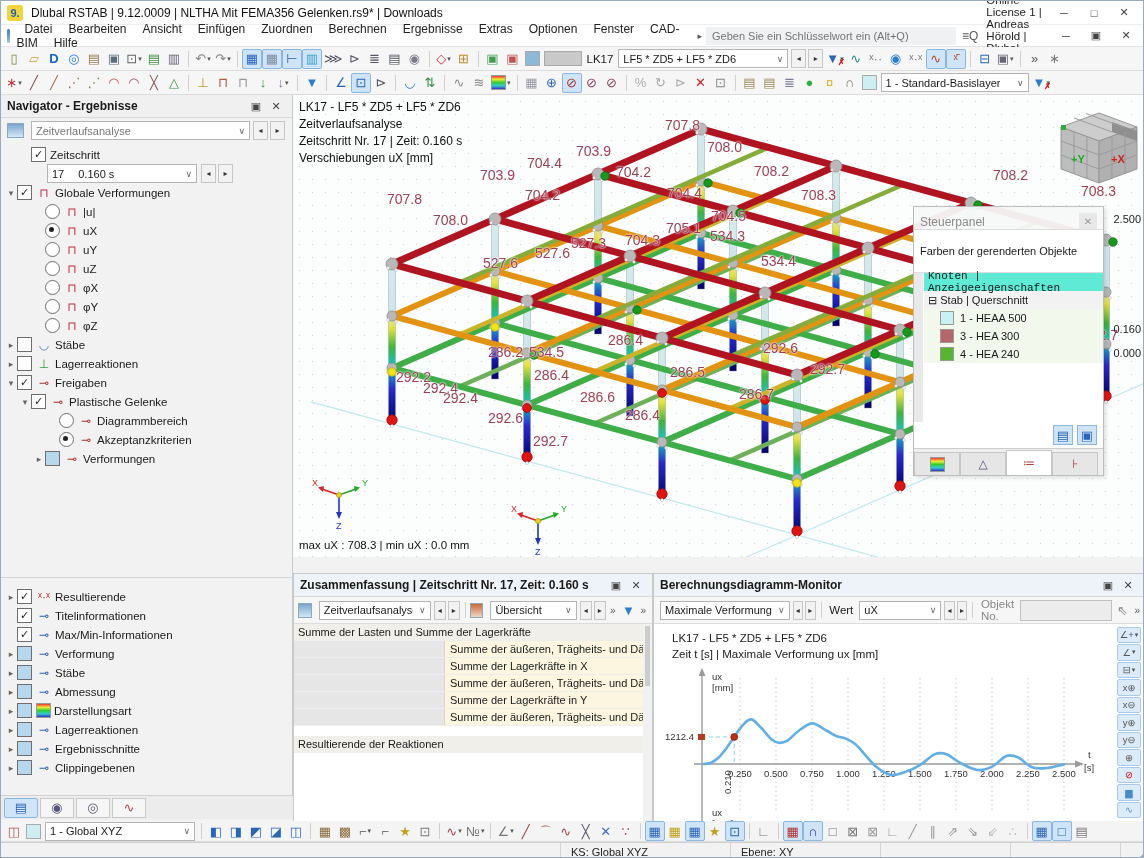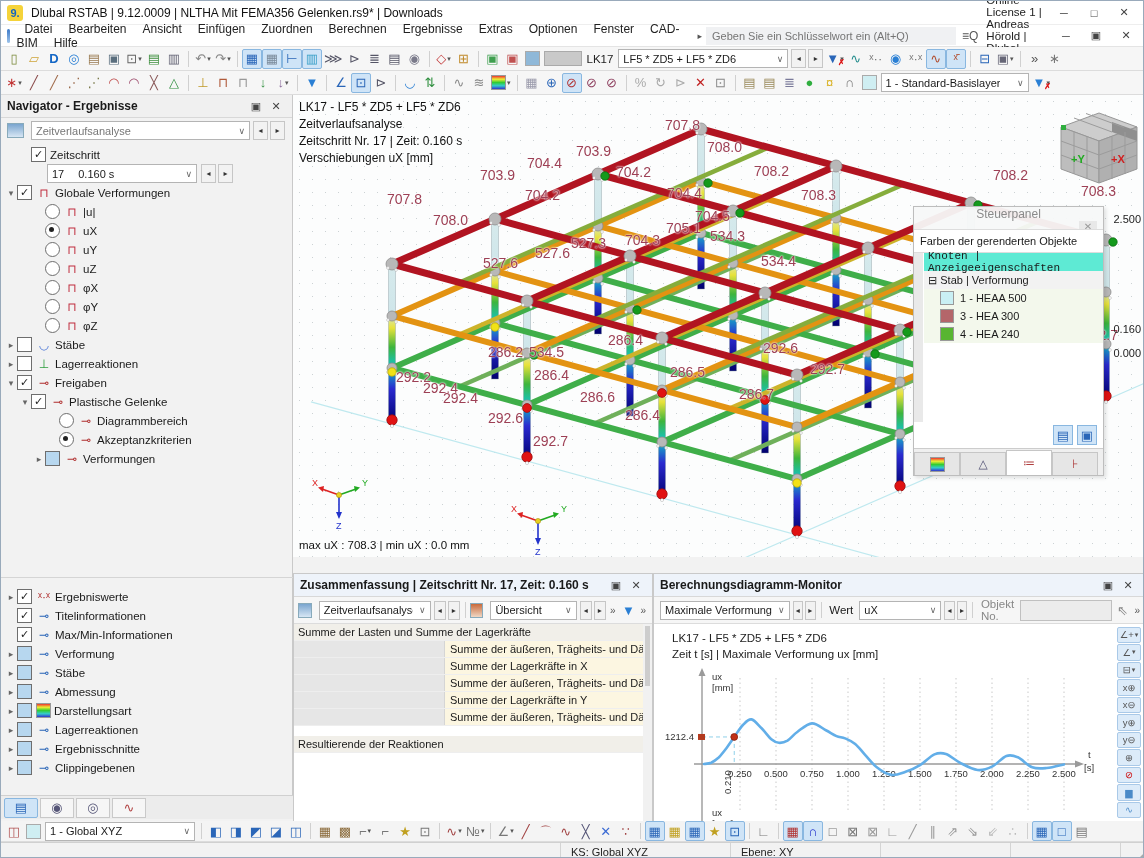--- a/index.html
+++ b/index.html
@@ -86,25 +86,25 @@
   #ann{position:absolute;left:0;top:0;width:852px;height:462px;z-index:2;pointer-events:none;}
   #ann span{position:absolute;font-size:14px;color:#9d4055;text-shadow:0 0 2px #fff,0 0 2px #fff;white-space:nowrap;}
   #vp-maxmin{position:absolute;left:6px;bottom:6px;font-size:11.5px;color:#111;z-index:3;}
   #vp-scale{position:absolute;right:4px;top:0;height:100%;z-index:4;font-size:11px;color:#222;}
   #vp-scale div{position:absolute;right:0;}
   #viewcube{position:absolute;left:758px;top:10px;z-index:4;}
   
   #steuerpanel{position:absolute;left:620px;top:111px;width:189px;height:268px;z-index:5;
     background:rgba(247,248,248,0.95);border:1px solid #bdbdbd;box-shadow:2px 2px 4px rgba(0,0,0,0.12);
     display:flex;flex-direction:column;font-size:11px;}
-  #sp-title{height:22px;display:flex;align-items:center;color:#8a8a8a;font-size:12px;padding:0 6px;flex-direction:column;}
+  #sp-title{height:22px;display:flex;align-items:flex-end;color:#8a8a8a;font-size:12px;padding:0 6px;}
   #sp-close{margin-left:auto;width:18px;height:16px;background:#e8e8e8;color:#999;
     display:flex;align-items:center;justify-content:center;font-size:10px;}
   #sp-sub{height:22px;background:#fff;border-top:1px solid #ddd;border-bottom:1px solid #ddd;
-    display:flex;align-items:center;padding:0 6px;}
+    display:flex;align-items:center;padding:10px 6px;}
   #sp-list{flex:1;background:#fff;position:relative;padding-left:10px;}
   #sp-scroll{position:absolute;left:0;top:0;bottom:0;width:9px;background:#e9e9e9;}
   .sp-row{height:18px;display:flex;align-items:center;padding:0 4px;}
   .sp-row.hdr{background:#5eead4;font-family:Liberation Mono, monospace;}
   .sp-row.grp{background:#f2f2f2;}
   .sp-row.item{background:#f3f8ec;padding-left:16px;}
   .sp-sw{width:12px;height:12px;border:1px solid #999;margin-right:6px;flex:none;}
   #sp-btns{height:26px;display:flex;justify-content:flex-end;align-items:center;padding:0 6px;background:#fff;}
   #sp-btns .tbtn{background:#cfe4f7;border:1px solid #89b7e0;margin-left:4px;}
   #sp-tabs{height:26px;border-top:1px solid #ccc;display:flex;align-items:flex-end;background:#efefef;}
@@ -589,21 +589,21 @@
           <span class="ticon" style="color: rgb(176, 48, 48);">⊸</span>
           <span class="tlbl">Verformungen</span>
         </div>
       </div>
     <div id="nav-split"></div>
     <div id="nav-tree-lower">
         <div class="trow" style="padding-left: 4px;">
           <span class="exp">▸</span>
           <span class="cb on">✓</span>
           <span class="ticon" style="color: rgb(176, 48, 48);">ˣ·ˣ</span>
-          <span class="tlbl">Ergebniswerte</span>
+          <span class="tlbl">Resultierende</span>
         </div>
         <div class="trow" style="padding-left: 4px;">
           <span class="exp"></span>
           <span class="cb on">✓</span>
           <span class="ticon" style="color: rgb(42, 102, 184);">⊸</span>
           <span class="tlbl">Titelinformationen</span>
         </div>
         <div class="trow" style="padding-left: 4px;">
           <span class="exp"></span>
           <span class="cb on">✓</span>
@@ -941,21 +941,21 @@
         <span style="left: 94px; top: 96px;">707.8</span>
         <span style="left: 232px; top: 92px;">704.2</span>
         <span style="left: 140px; top: 117px;">708.0</span>
         <span style="left: 461px; top: 68px;">708.2</span>
         <span style="left: 374px; top: 90px;">704.4</span>
         <span style="left: 700px; top: 72px;">708.2</span>
         <span style="left: 788px; top: 88px;">708.3</span>
         <span style="left: 508px; top: 92px;">708.3</span>
         <span style="left: 332px; top: 137px;">704.3</span>
         <span style="left: 373px; top: 125px;">705.1</span>
-        <span style="left: 402px; top: 113px;">704.5</span>
+        <span style="left: 418px; top: 113px;">704.5</span>
         <span style="left: 417px; top: 133px;">534.3</span>
         <span style="left: 468px; top: 158px;">534.4</span>
         <span style="left: 744px; top: 164px;">534.4</span>
         <span style="left: 278px; top: 140px;">527.3</span>
         <span style="left: 242px; top: 150px;">527.6</span>
         <span style="left: 190px; top: 160px;">527.6</span>
         <span style="left: 236px; top: 249px;">534.5</span>
         <span style="left: 195px; top: 249px;">286.2</span>
         <span style="left: 315px; top: 237px;">286.4</span>
         <span style="left: 241px; top: 272px;">286.4</span>
@@ -1007,21 +1007,21 @@
     </svg>
     <div id="steuerpanel">
       <div id="sp-title">
         <span>Steuerpanel</span>
         <span id="sp-close">✕</span>
       </div>
       <div id="sp-sub">Farben der gerenderten Objekte</div>
       <div id="sp-list">
         <div id="sp-scroll"></div>
       <div class="sp-row hdr">Knoten | Anzeigeeigenschaften</div>
-          <div class="sp-row grp">⊟ Stab | Verformung</div>
+          <div class="sp-row grp">⊟ Stab | Querschnitt</div>
           <div class="sp-row item">
             <span class="sp-sw" style="background: rgb(201, 240, 244);"></span>
             <span>1 - HEAA 500</span>
           </div>
           <div class="sp-row item">
             <span class="sp-sw" style="background: rgb(180, 102, 106);"></span>
             <span>3 - HEA 300</span>
           </div>
           <div class="sp-row item">
             <span class="sp-sw" style="background: rgb(88, 181, 49);"></span>

